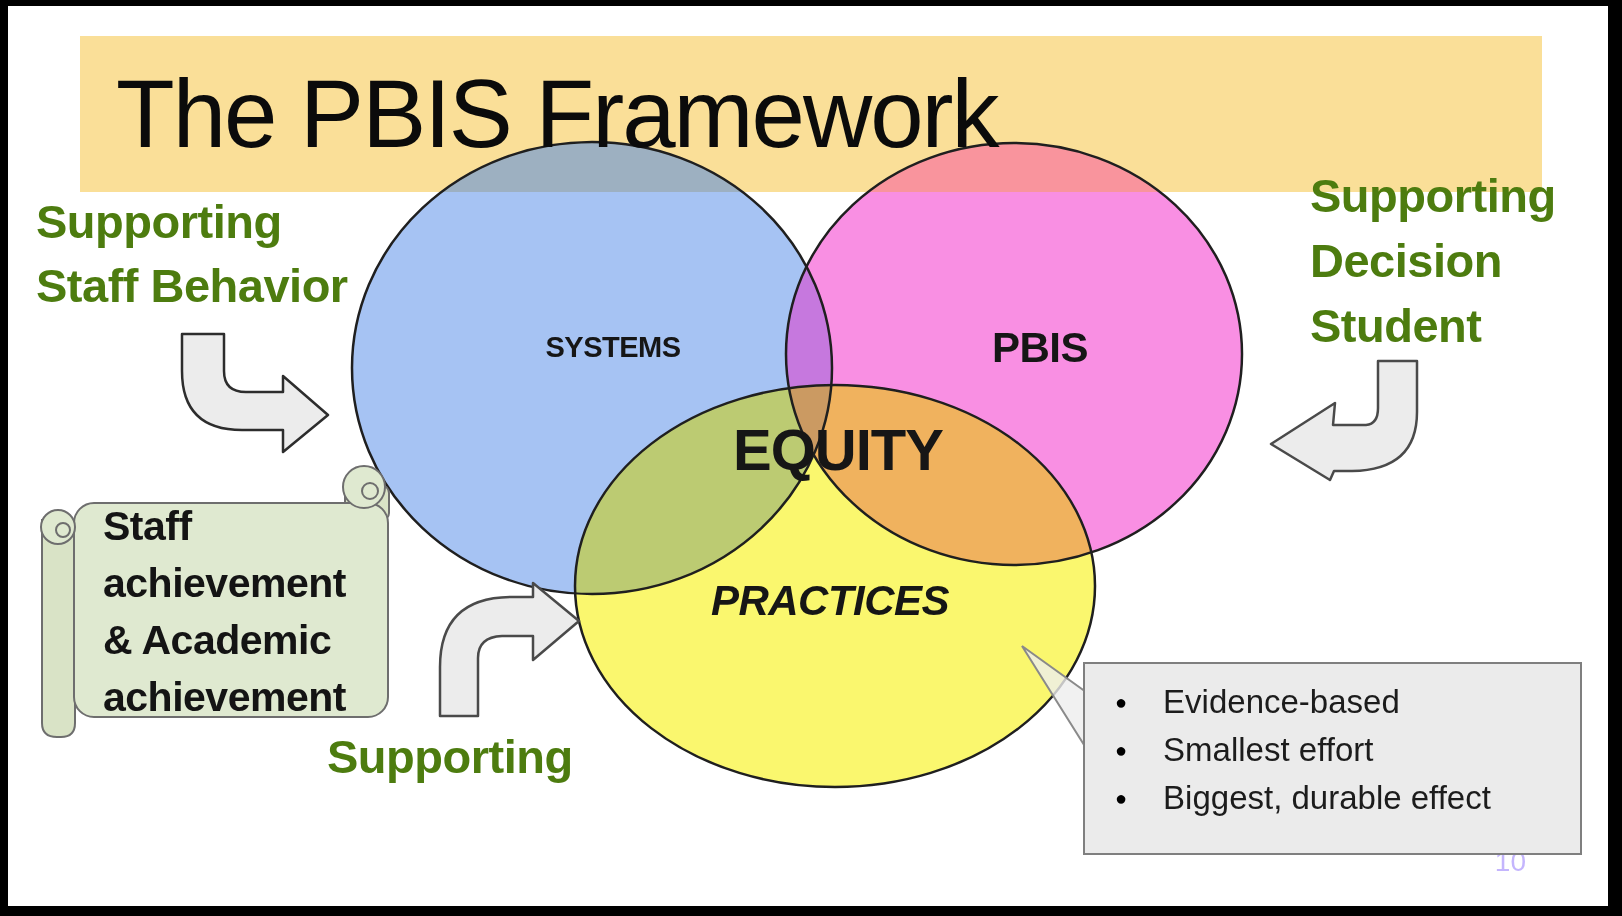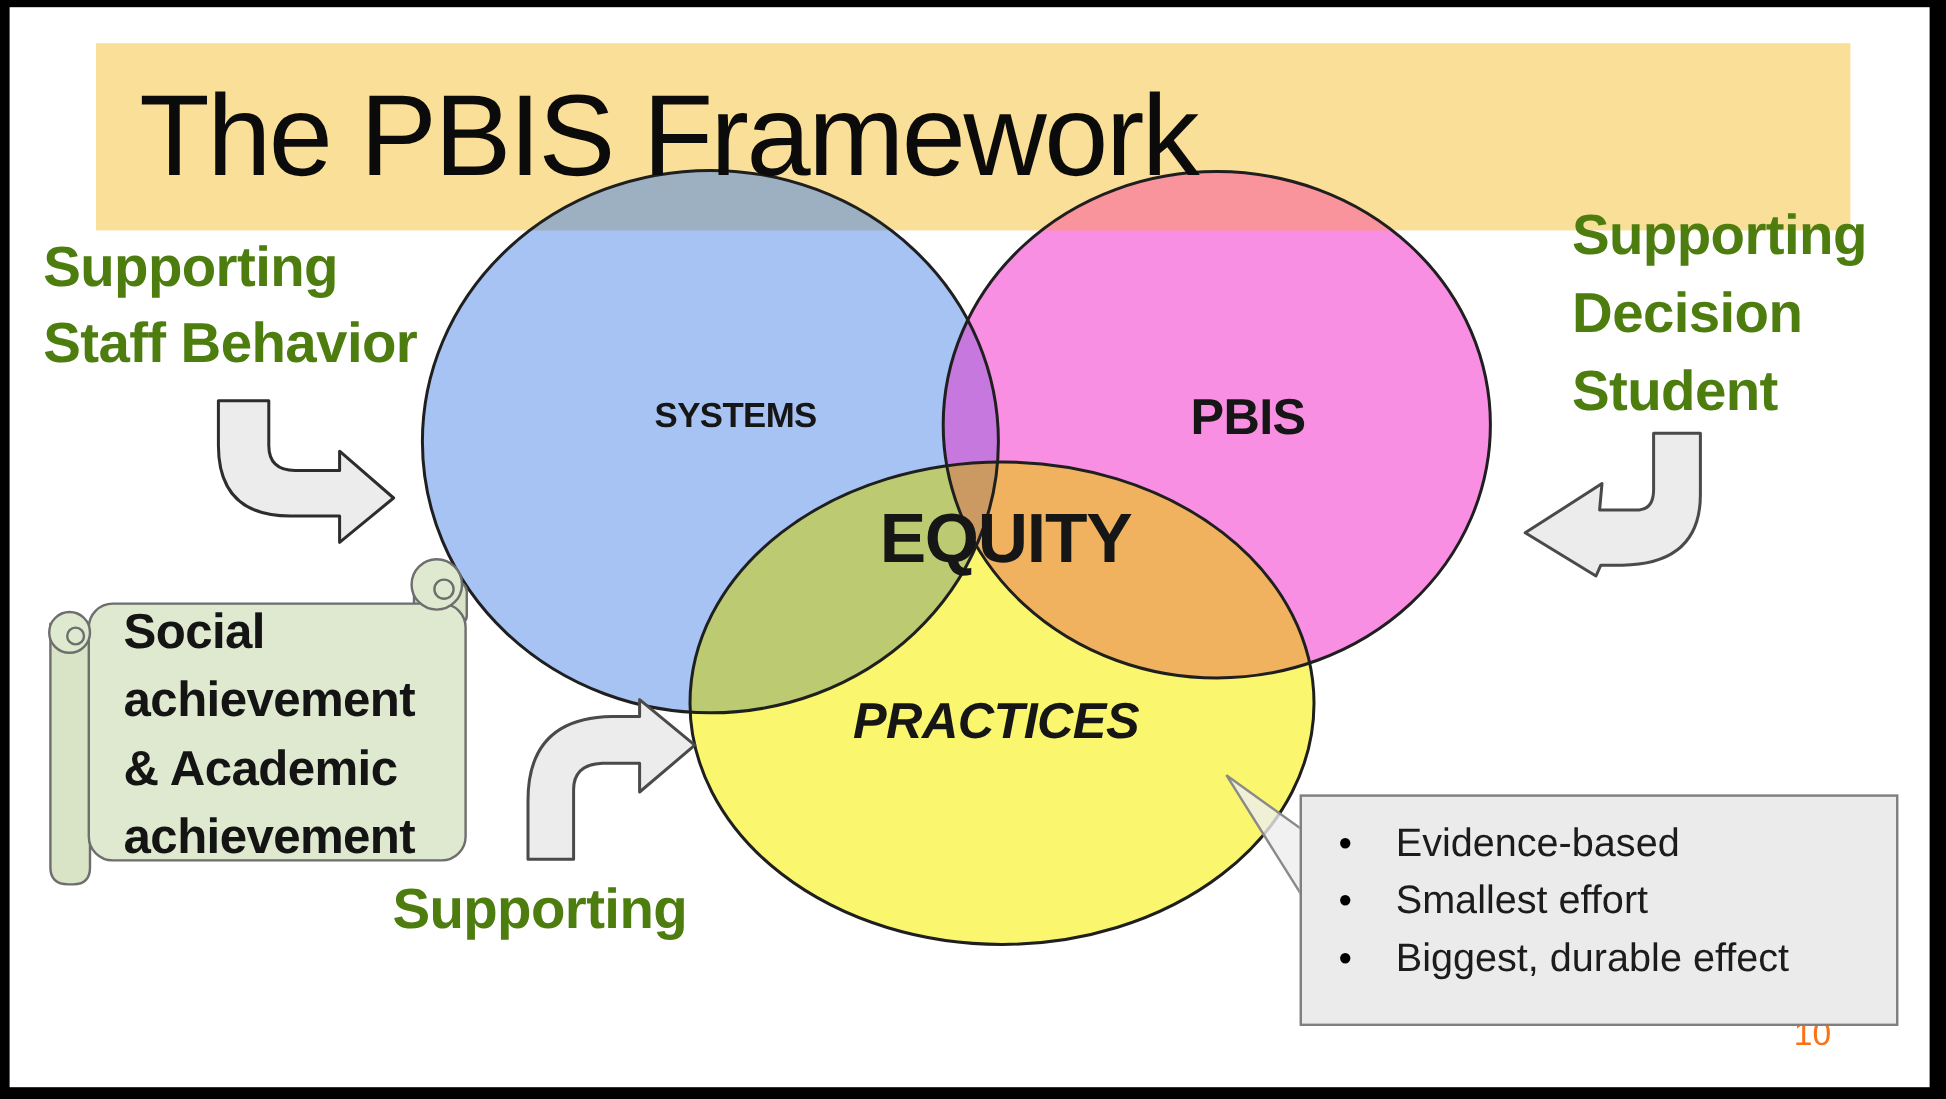--- a/index.html
+++ b/index.html
@@ -24,21 +24,21 @@
   #practices-label{left:830px;top:601px;font-size:42px;font-style:italic;}
   #equity-label{left:838px;top:401px;font-size:58px;letter-spacing:-1px;margin-top:48px;}
   #scroll-text{left:103px;top:498px;font-size:41px;font-weight:bold;color:#141414;
                letter-spacing:-0.5px;}
   #scroll-text .line{display:block;height:57px;line-height:57px;}
   #callout-box{left:1083px;top:662px;width:499px;height:193px;background:#ebebeb;
                border:2px solid #7f7f7f;box-sizing:border-box;z-index:6;}
   #callout-box ul{list-style:none;margin:0;padding:14px 0 0 30px;}
   #callout-box li{display:flex;align-items:center;height:48px;font-size:33px;color:#1c1c1c;}
   #callout-box li .dot{font-size:20px;margin-right:36px;color:#000;}
-  #page-number{left:1470px;top:846px;width:56px;text-align:right;font-size:28px;color:#f97316;}
+  #page-number{left:1470px;top:846px;width:56px;text-align:right;font-size:28px;color:#c4b5fd;}
 </style>
 </head>
 <body>
 
 <div id="stage">
 
   <svg id="venn-svg" width="1622" height="916" viewBox="0 0 1622 916">
     <defs>
       <clipPath id="clipBand">
           <rect x="0" y="0" width="1622" height="192"></rect>
@@ -109,21 +109,21 @@
   <div class="overlay lbl" id="student-label">
     <span class="line">Supporting</span>
   </div>
 
   <div class="overlay circle-label" id="systems-label">SYSTEMS</div>
   <div class="overlay circle-label" id="data-label">PBIS</div>
   <div class="overlay circle-label" id="practices-label">PRACTICES</div>
   <div class="overlay circle-label" id="equity-label">EQUITY</div>
 
   <div class="overlay" id="scroll-text">
-    <span class="line">Social</span>
+    <span class="line">Staff</span>
     <span class="line">achievement</span>
     <span class="line">&amp; Academic</span>
     <span class="line">achievement</span>
   </div>
 
   <div class="overlay" id="callout-box">
     <ul>
       <li>
         <span class="dot">●</span>
         <span>Evidence-based</span>

